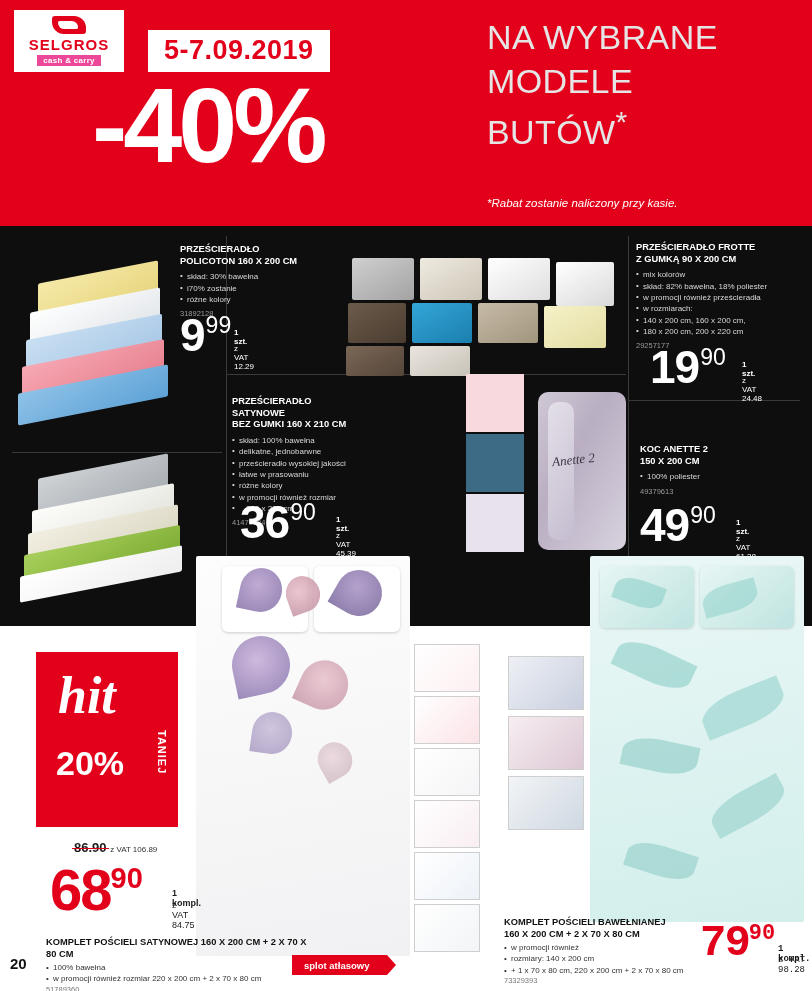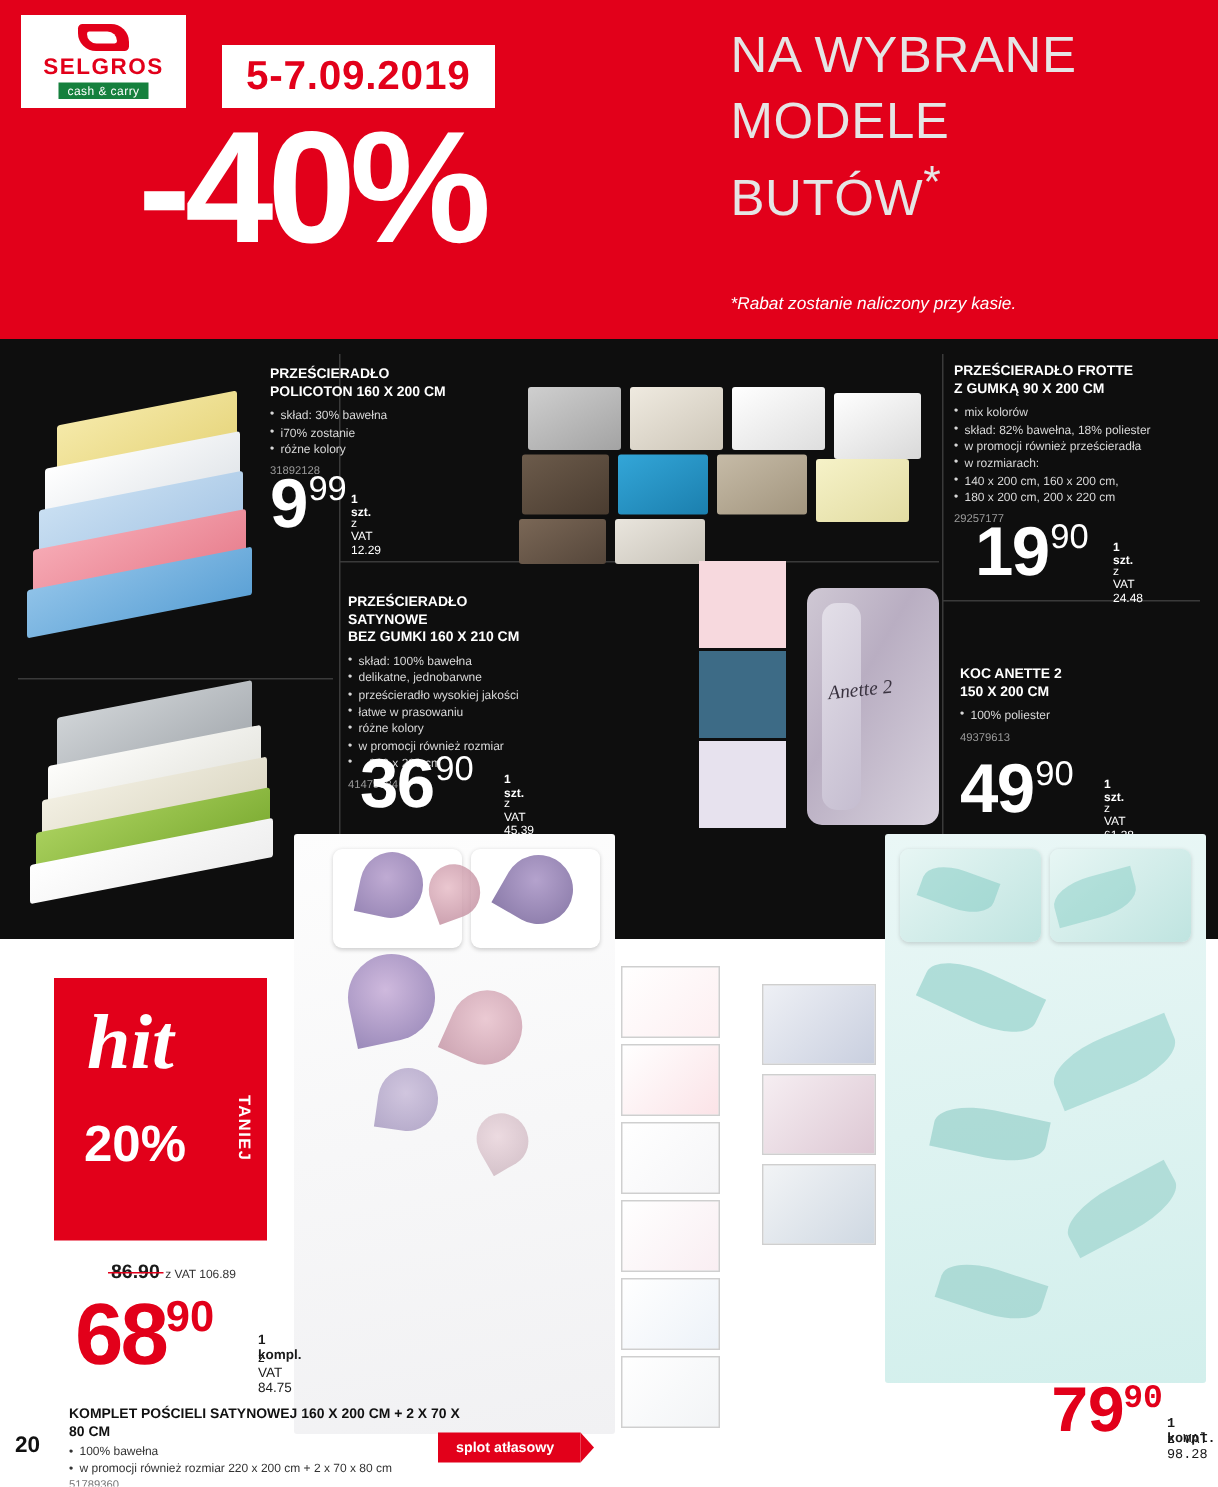--- a/index.html
+++ b/index.html
@@ -29,21 +29,21 @@
     width: 34px; height: 18px; background: #e2001a;
     border-radius: 3px 12px 3px 12px; margin-bottom: 2px;
     position: relative;
   }
   .logo-mark:after {
     content: ""; position: absolute; left: 6px; top: 5px; width: 20px; height: 8px;
     background: #ffffff; border-radius: 2px 8px 2px 8px;
   }
   .logo-name { font-size: 15px; font-weight: bold; color: #e2001a; letter-spacing: 1px; }
   .logo-sub {
-    font-size: 8px; font-weight: normal; color: #ffffff; background: #15803d;
+    font-size: 8px; font-weight: bold; color: #ffffff; background: #ec4899;
     padding: 1px 6px; margin-top: 2px; letter-spacing: .3px;
   }
 
   .date-badge {
     position: absolute; left: 148px; top: 30px;
     background: #ffffff; color: #e2001a;
     font-size: 27px; font-weight: bold; letter-spacing: .5px;
     padding: 5px 16px 6px 16px;
   }
   .big-discount {
@@ -364,20 +364,32 @@
     <ul class="bdesc" style="margin:2px 0 0 0; padding:0;">
       <li>100% bawełna</li>
       <li>w promocji również rozmiar 220 x 200 cm + 2 x 70 x 80 cm</li>
     </ul>
     <div class="bcode">51789360</div>
   </div>
 
   <div class="ribbon">splot atłasowy</div>
   <div class="pagenum">20</div>
 
+  <div style="position:absolute; left:504px; top:916px; width:270px;">
+    <div class="bdesc-title">
+      <div>KOMPLET POŚCIELI BAWEŁNIANEJ</div>
+      <div>160 x 200 CM + 2 x 70 x 80 CM</div>
+    </div>
+    <ul class="bdesc" style="margin:2px 0 0 0; padding:0;">
+      <li>w promocji również</li>
+      <li style="padding-left:7px;">rozmiary: 140 x 200 cm</li>
+      <li style="padding-left:7px;">+ 1 x 70 x 80 cm, 220 x 200 cm + 2 x 70 x 80 cm</li>
+    </ul>
+    <div class="bcode">73329393</div>
+  </div>
 
   <div class="bigprice-red" style="left:700px; top:918px;font-family:Liberation Mono, monospace;">
     <span class="int" style="font-size:44px;">79</span><span class="dec" style="font-size:22px; vertical-align:16px;">90</span>
     <span class="unit" style="position:absolute; left:78px; top:26px;">1 kompl.</span>
     <span class="vat" style="position:absolute; left:78px; top:37px;">z VAT 98.28</span>
   </div>
 
 </div>
 
 </body></html>

